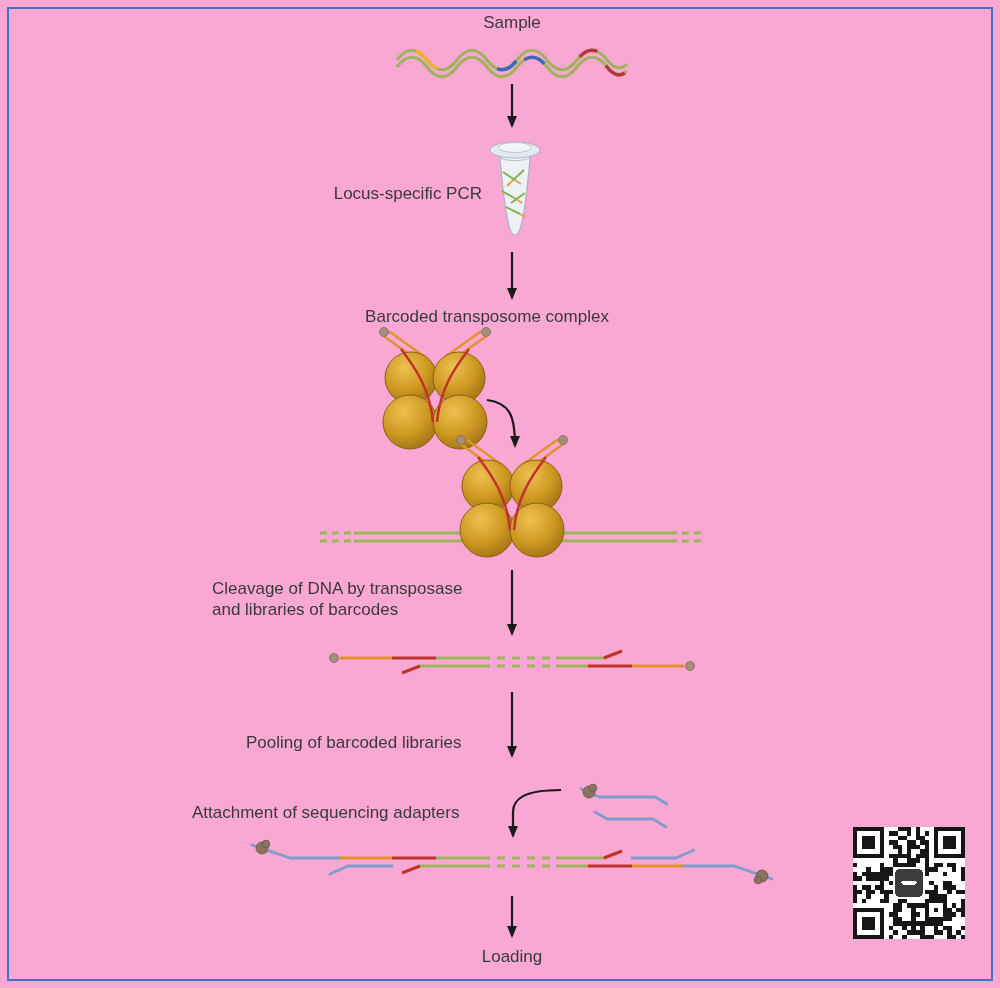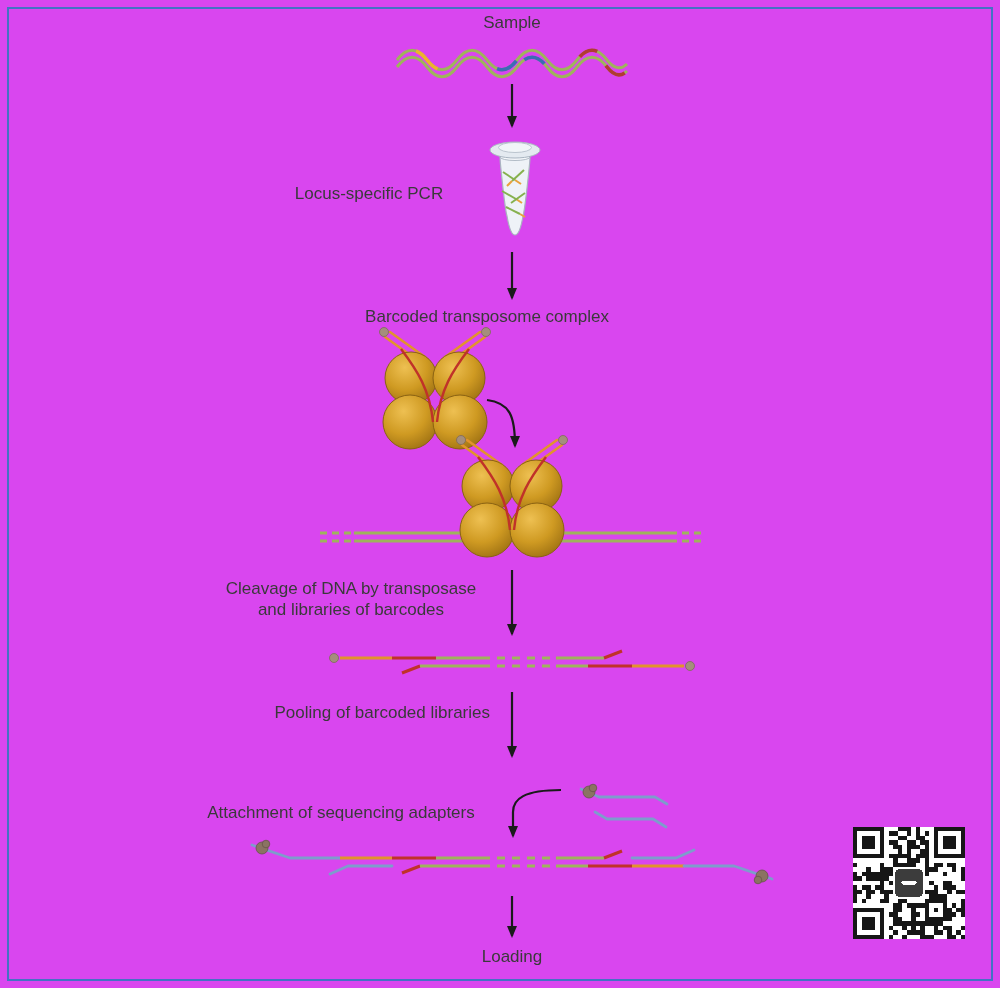--- a/index.html
+++ b/index.html
@@ -1,18 +1,18 @@
 <!DOCTYPE html>
 <html style="--border-blue: #4472c4; --text-color: #3a3a3a; --arrow-black: #1a1a1a; --strand-green: #9fb35c; --seg-yellow: #ecb32c; --seg-blue: #3c6cb4; --seg-red: #b03b32; --transposome-gold: #cf9a22; --arm-orange: #e2932c; --barcode-red: #c03229; --adapter-blue: #7e9ccc; --protein-brown: #8b7362; --dot-brown: #a58e7c; --amplicon-green: #86b14e; --amplicon-orange: #e8a13c;"><head>
 <meta charset="utf-8">
 <style>
   * { margin:0; padding:0; box-sizing:border-box; }
   html,body { background:#fff; }
   body { width:1000px; height:988px; font-family:"Liberation Sans", sans-serif; }
-  .page { position:relative; width:1000px; height:988px; background:#d946ef; overflow:hidden; }
+  .page { position:relative; width:1000px; height:988px; background:#f9a8d4; overflow:hidden; }
   .frame { position:absolute; inset:7px; border:2px solid var(--border-blue,#4472c4); pointer-events:none; }
   .art { position:absolute; left:0; top:0; }
   .label { position:absolute; color:var(--text-color,#3a3a3a); font-size:17px; line-height:21px; white-space:nowrap; }
   .center { transform:translateX(-50%); text-align:center; }
   .qr { position:absolute; width:112px; height:112px; }
 
   
   .wave-green { stroke:var(--strand-green,#9fb35c); stroke-width:3; fill:none; }
   .seg { stroke-width:3.6; fill:none; }
   .seg-y { stroke:var(--seg-yellow,#ecb32c); }
@@ -162,30 +162,30 @@
       <line class="orange" x1="632" y1="866" x2="684" y2="866"></line>
       <path class="blue" d="M684,866 L734,866 L772,879"></path>
       <circle class="blob" cx="762" cy="876" r="6"></circle>
       <circle class="blob" cx="758" cy="880" r="3.8"></circle>
     </g>
 
     <path class="arrow" d="M512,896 L512,936" marker-end="url(#ah)"></path>
   </svg>
 
   <div class="label center" style="left:512px;top:12px">Sample</div>
-  <div class="label" style="left:264px;top:183px;width:210px;text-align:center">Locus-specific PCR</div>
+  <div class="label" style="left:272px;top:183px;width:210px;text-align:right">Locus-specific PCR</div>
   <div class="label center" style="left:487px;top:306px">Barcoded transposome complex</div>
-  <div class="label" style="left:212px;top:578px;width:278px;text-align:center">
+  <div class="label" style="left:212px;top:578px;width:278px;text-align:left">
     <div>Cleavage of DNA by transposase</div>
     <div>and libraries of barcodes</div>
   </div>
-  <div class="label" style="left:246px;top:702px;width:244px;text-align:right">
+  <div class="label" style="left:246px;top:732px;width:244px;text-align:left">
     <div>Pooling of barcoded libraries</div>
   </div>
-  <div class="label" style="left:192px;top:802px;width:298px;text-align:center">Attachment of sequencing adapters</div>
+  <div class="label" style="left:192px;top:802px;width:298px;">Attachment of sequencing adapters</div>
   <div class="label center" style="left:512px;top:946px">Loading</div>
 
   <div class="qr" style="left:853px;top:827px">
     <svg id="qr-svg" width="112" height="112" viewBox="0 0 25 25" shape-rendering="crispEdges">
         <rect x="0" y="0" width="25" height="25" fill="#ffffff"></rect>
         <rect x="10" y="0" width="1" height="1" fill="#161616"></rect>
         <rect x="11" y="0" width="1" height="1" fill="#161616"></rect>
         <rect x="12" y="0" width="1" height="1" fill="#161616"></rect>
         <rect x="14" y="0" width="1" height="1" fill="#161616"></rect>
         <rect x="8" y="1" width="1" height="1" fill="#161616"></rect>

